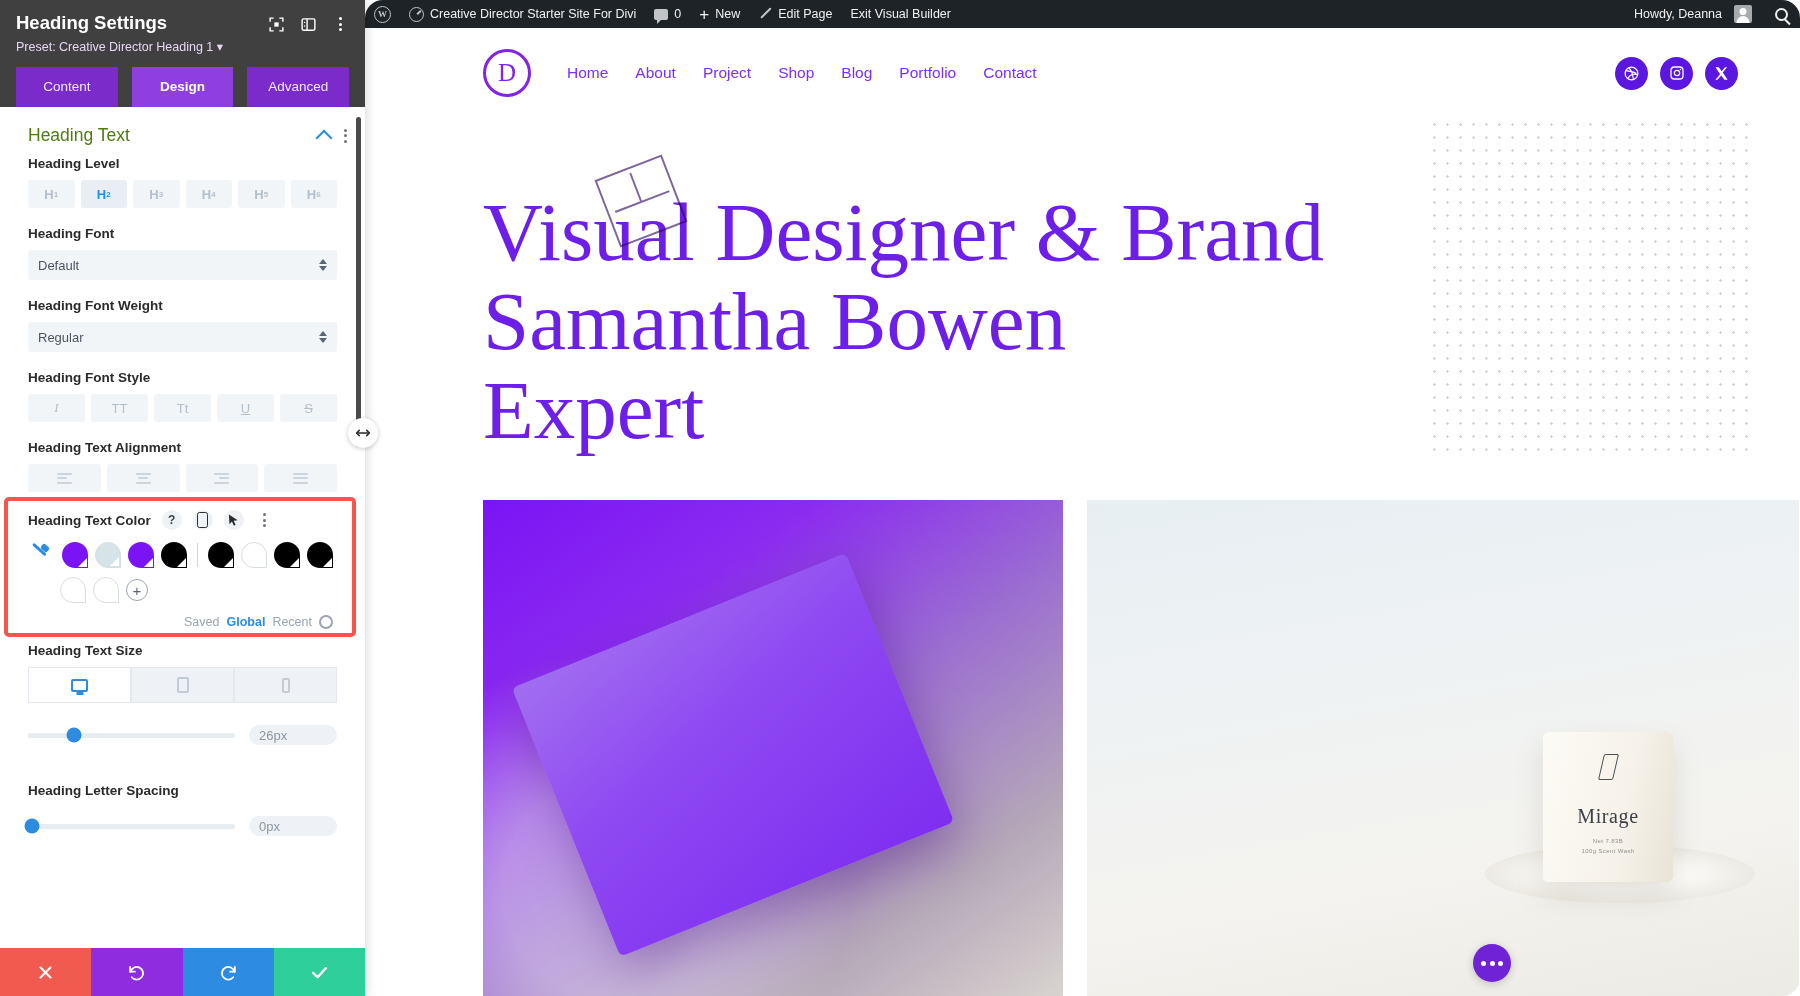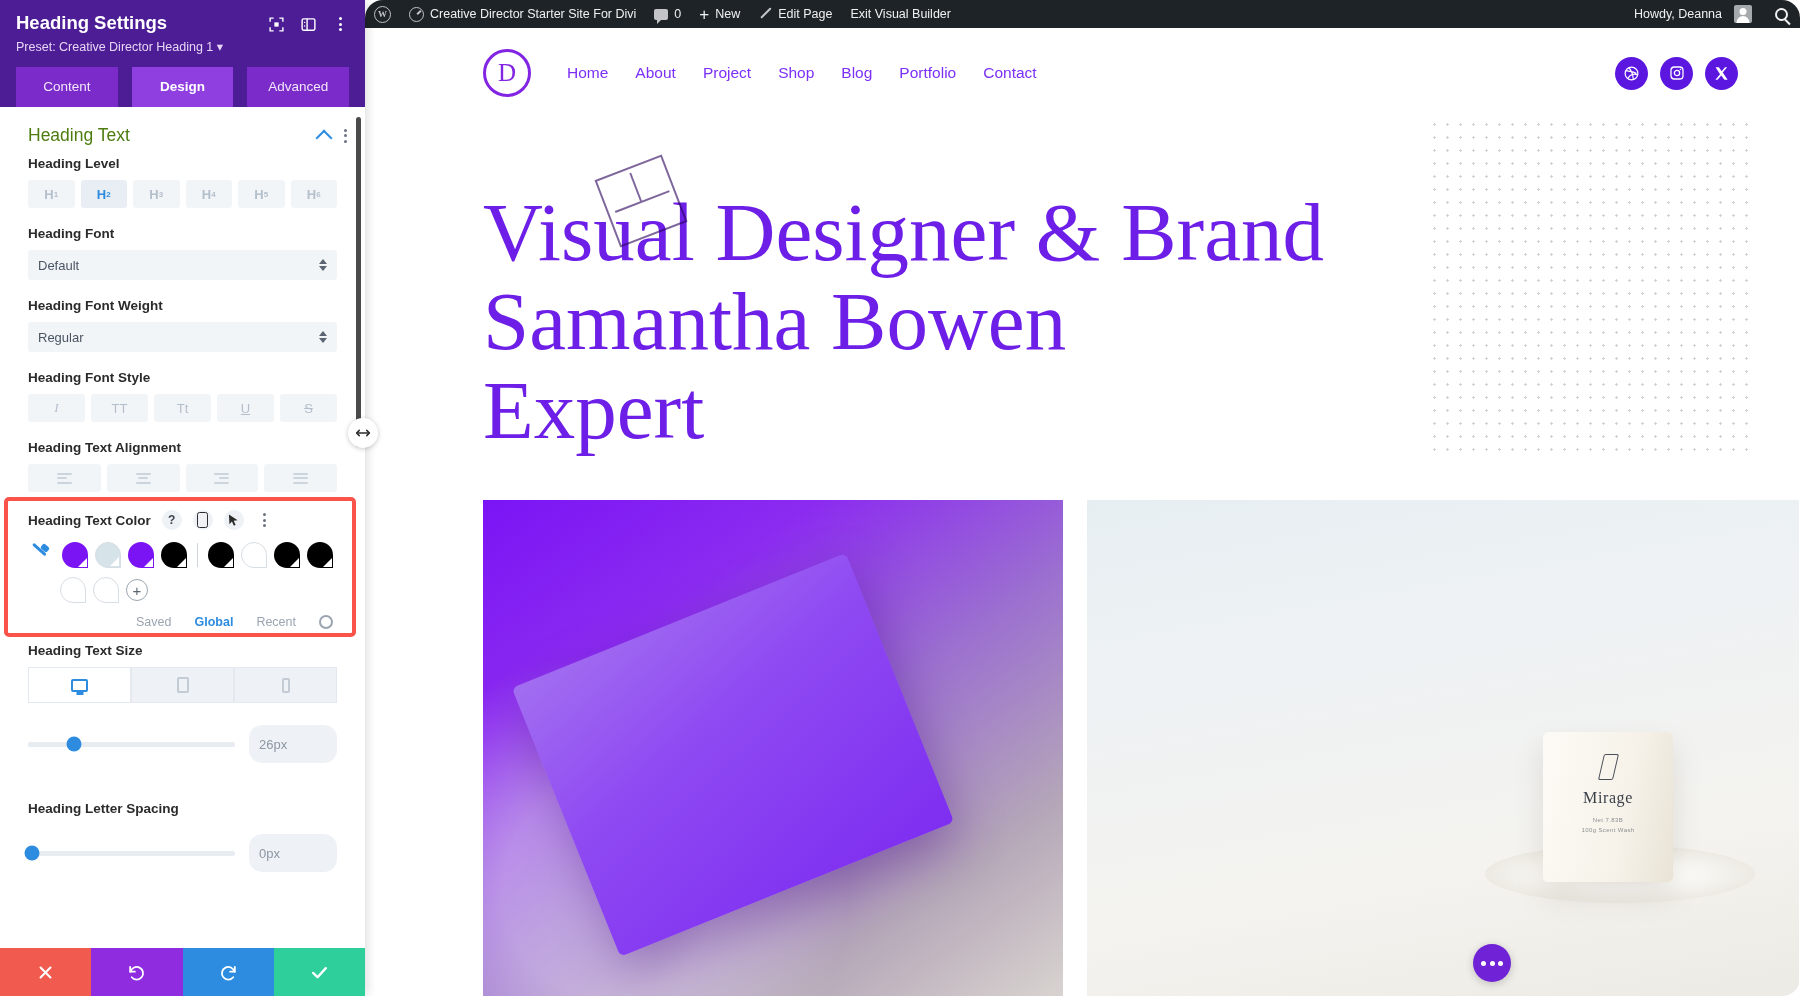--- a/index.html
+++ b/index.html
@@ -188,21 +188,21 @@
     border-radius: 6px 6px 5px 5px; z-index: 3;
     box-shadow: 0 14px 28px rgba(120,110,95,.18);
     display: flex; flex-direction: column; align-items: center;
   }
   .candle-mark {
     width: 15px; height: 26px; border: 1.4px solid #4a4f57;
     transform: skewX(-13deg); margin-top: 22px; border-radius: 2px;
   }
   .candle-name {
     font-family: "Liberation Serif", serif; color: #3b4049;
-    font-size: 16px; letter-spacing: .6px; margin-top: 9px;
+    font-size: 20px; letter-spacing: .6px; margin-top: 25px;
   }
   .candle-sub { font-size: 6px; color: #8d8f92; margin-top: 10px; letter-spacing: .4px; }
   .candle-sub2 { font-size: 6px; color: #8d8f92; margin-top: 4px; letter-spacing: .4px; }
   .candle-plate {
     position: absolute; left: 1120px; top: 845px; width: 270px; height: 58px;
     background: radial-gradient(ellipse at 50% 50%, #fbfaf7 35%, #eceae3 70%, #e2e0d8 100%);
     border-radius: 50%; z-index: 2;
   }
   .fab {
     position: absolute; left: 1108px; top: 944px; width: 38px; height: 38px;
@@ -211,21 +211,21 @@
     box-shadow: 0 2px 8px rgba(0,0,0,.2);
   }
   .fab i { width: 5px; height: 5px; border-radius: 50%; background: #fff; display: block; }
 
   
   .panel {
     position: absolute; left: 0; top: 0; width: 365px; height: 996px;
     background: #fff; z-index: 40; box-shadow: 2px 0 10px rgba(0,0,0,.14);
     display: flex; flex-direction: column;
   }
-  .panel-head { background: #4c1d95; padding: 12px 16px 0 16px; flex: none; }
+  .panel-head { background: #404040; padding: 12px 16px 0 16px; flex: none; }
   .panel-head-top { display: flex; align-items: flex-start; }
   .panel-title { color: #fff; font-size: 18.5px; font-weight: 700; }
   .panel-preset {
     color: #e7d6f5; font-size: 12.5px; margin-top: 5px; margin-bottom: 13px;
     cursor: pointer;
   }
   .head-icons { margin-left: auto; display: flex; gap: 14px; align-items: center; padding-top: 3px; }
   .hi { width: 18px; height: 18px; display: flex; align-items: center; justify-content: center; color:#fff; }
   .dots3 { display: flex; flex-direction: column; gap: 2.5px; align-items: center; }
   .dots3 span { width: 3px; height: 3px; border-radius: 50%; background: #fff; display: block; }
@@ -329,21 +329,21 @@
     border-right: 9px solid #fff; border-top: 9px solid transparent;
   }
   .sw-div { width: 1px; height: 24px; background: #cfd6dd; margin: 0 3px; flex: none; }
   .swatch-row2 { display: flex; align-items: center; gap: 7px; margin: 9px 0 0 32px; }
   .addsw {
     width: 22px; height: 22px; border-radius: 50%; border: 1.6px solid #9aa5b1;
     display: flex; align-items: center; justify-content: center; color: #5d6671;
     font-size: 15px; line-height: 1; cursor: pointer;
   }
   .ctabs {
-    display: flex; align-items: center; justify-content: flex-end; gap: 23px;
+    display: flex; align-items: center; justify-content: flex-end; gap: 7px;
     margin-top: 12px; padding-right: 4px; text-align: center;
   }
   .ctab { font-size: 12.5px; color: #9aa5b1; cursor: pointer; }
   .ctab.active { color: #2d8ce0; font-weight: 700; }
   .gear {
     width: 14px; height: 14px; border-radius: 50%; border: 2.5px solid #9aa5b1;
     position: relative; cursor: pointer;
   }
 
   .devrow { display: flex; }
@@ -365,21 +365,21 @@
   .phn { width: 8px; height: 15px; border: 2px solid #c3cbd5; border-radius: 2px; }
 
   .sliderrow { display: flex; align-items: center; gap: 14px; padding: 0 28px; margin-top: 22px; }
   .track { flex: 1; height: 5px; background: #e7ecf1; border-radius: 3px; position: relative; }
   .track .fill { position: absolute; left: 0; top: 0; height: 5px; width: 22%; background: #e7ecf1; border-radius: 3px; }
   .knob {
     position: absolute; left: 22%; top: 50%; transform: translate(-50%,-50%);
     width: 15px; height: 15px; border-radius: 50%; background: #2d8ce0;
   }
   .numbox {
-    width: 88px; height: 38px; background: #eef2f7; border-radius: 13px;
+    width: 88px; height: 20px; background: #eef2f7; border-radius: 13px;
     display: flex; align-items: center; padding: 0 10px; font-size: 13px; color: #8d96a1;
   }
 
   
   .actionbar {
     position: absolute; left: 0; bottom: 0; width: 365px; height: 48px;
     display: flex; z-index: 50;
   }
   .act { flex: 1; display: flex; align-items: center; justify-content: center; cursor: pointer; }
   .act.cancel { background: #f15a4f; }

